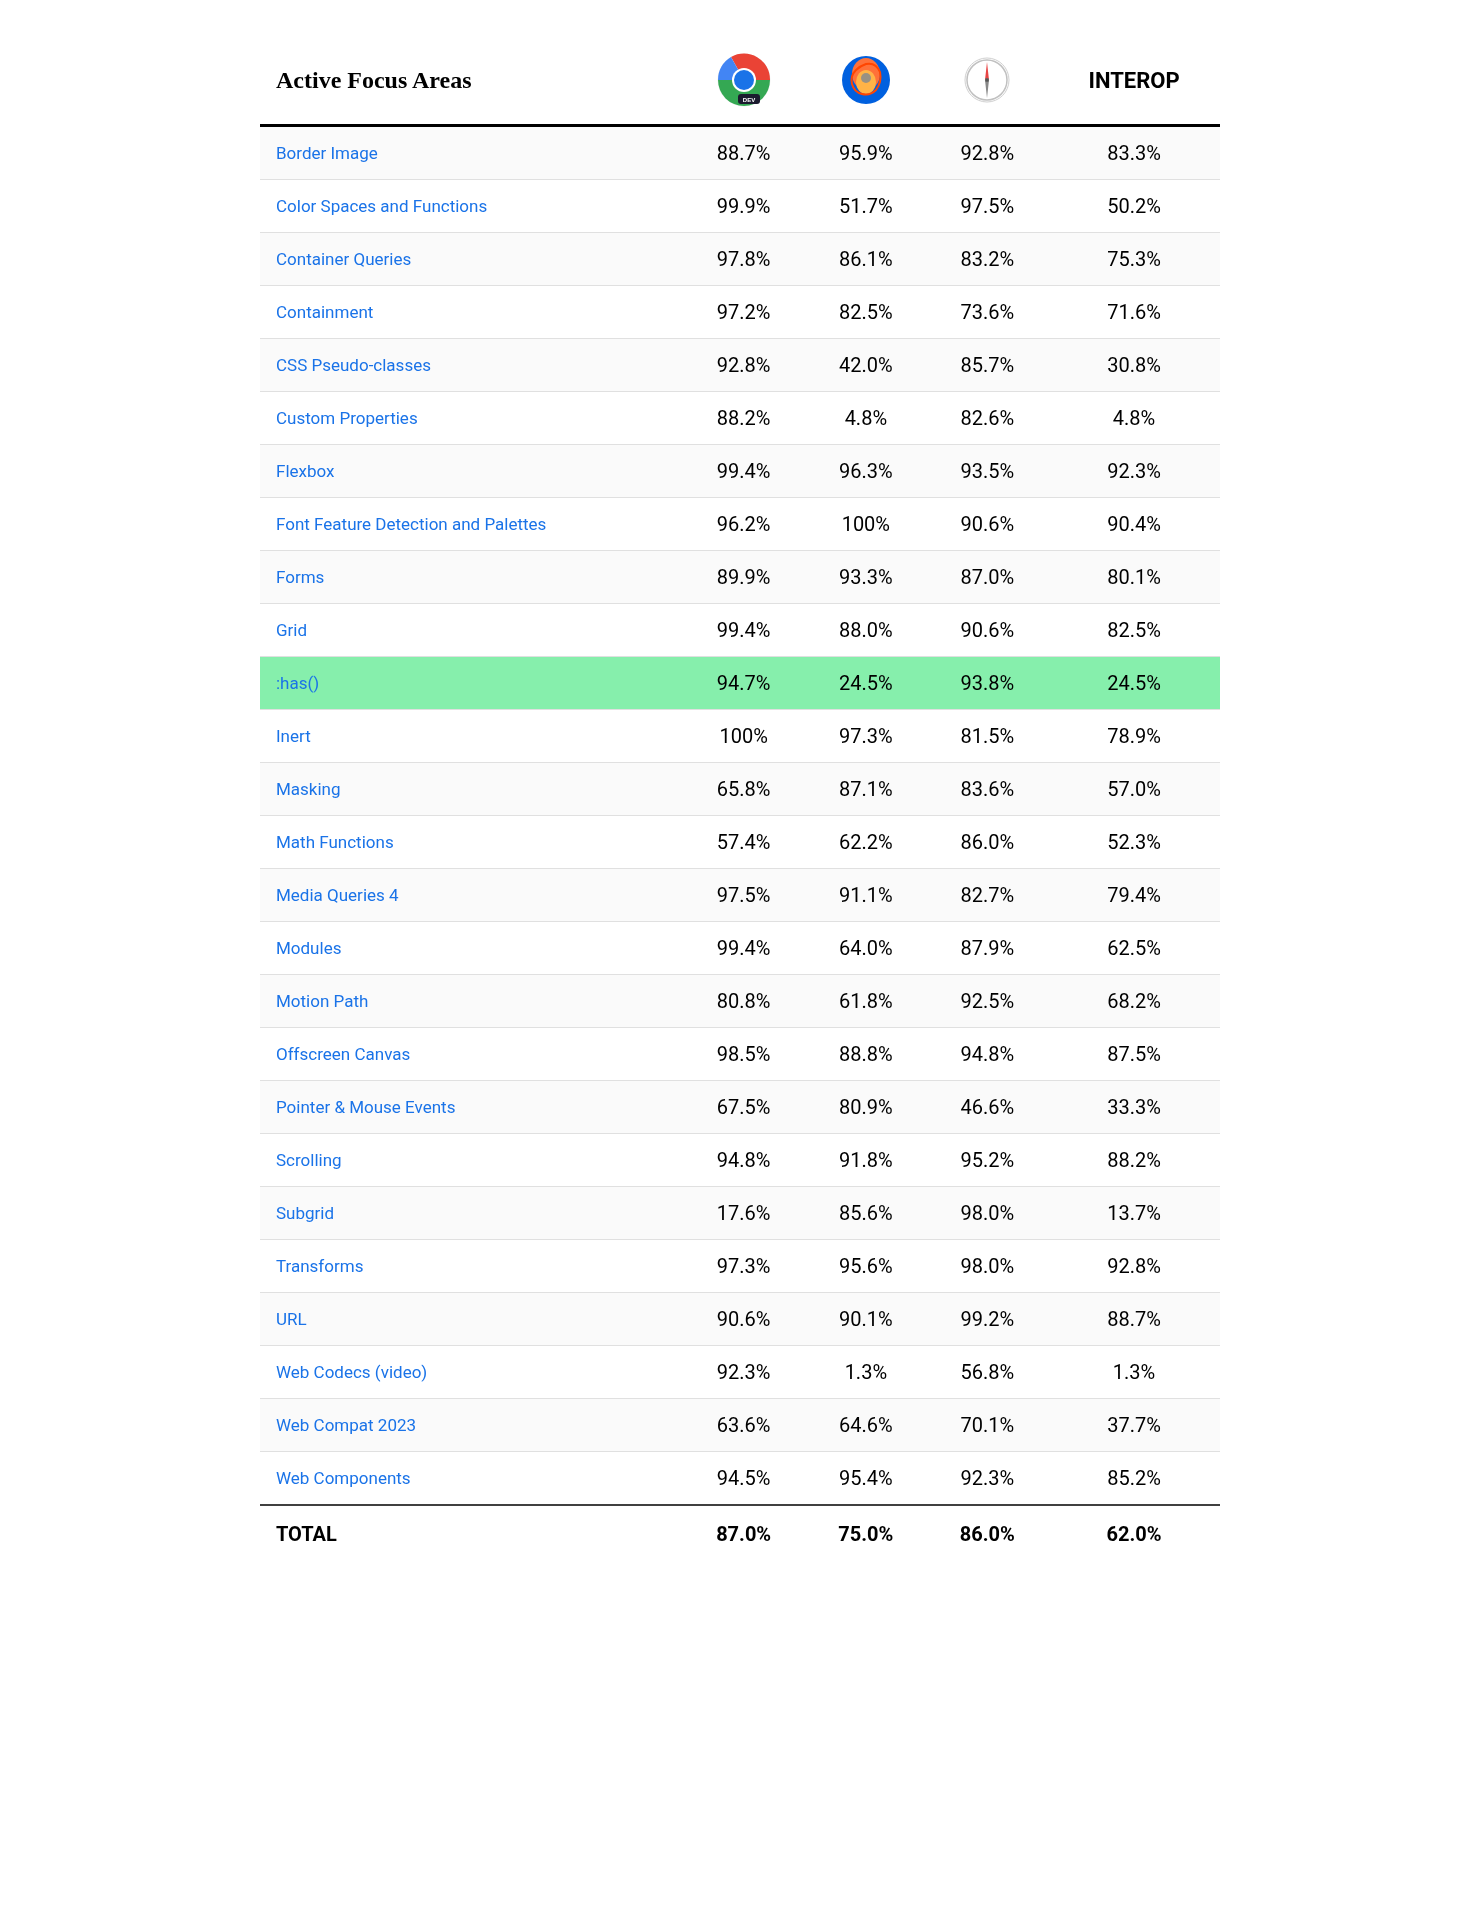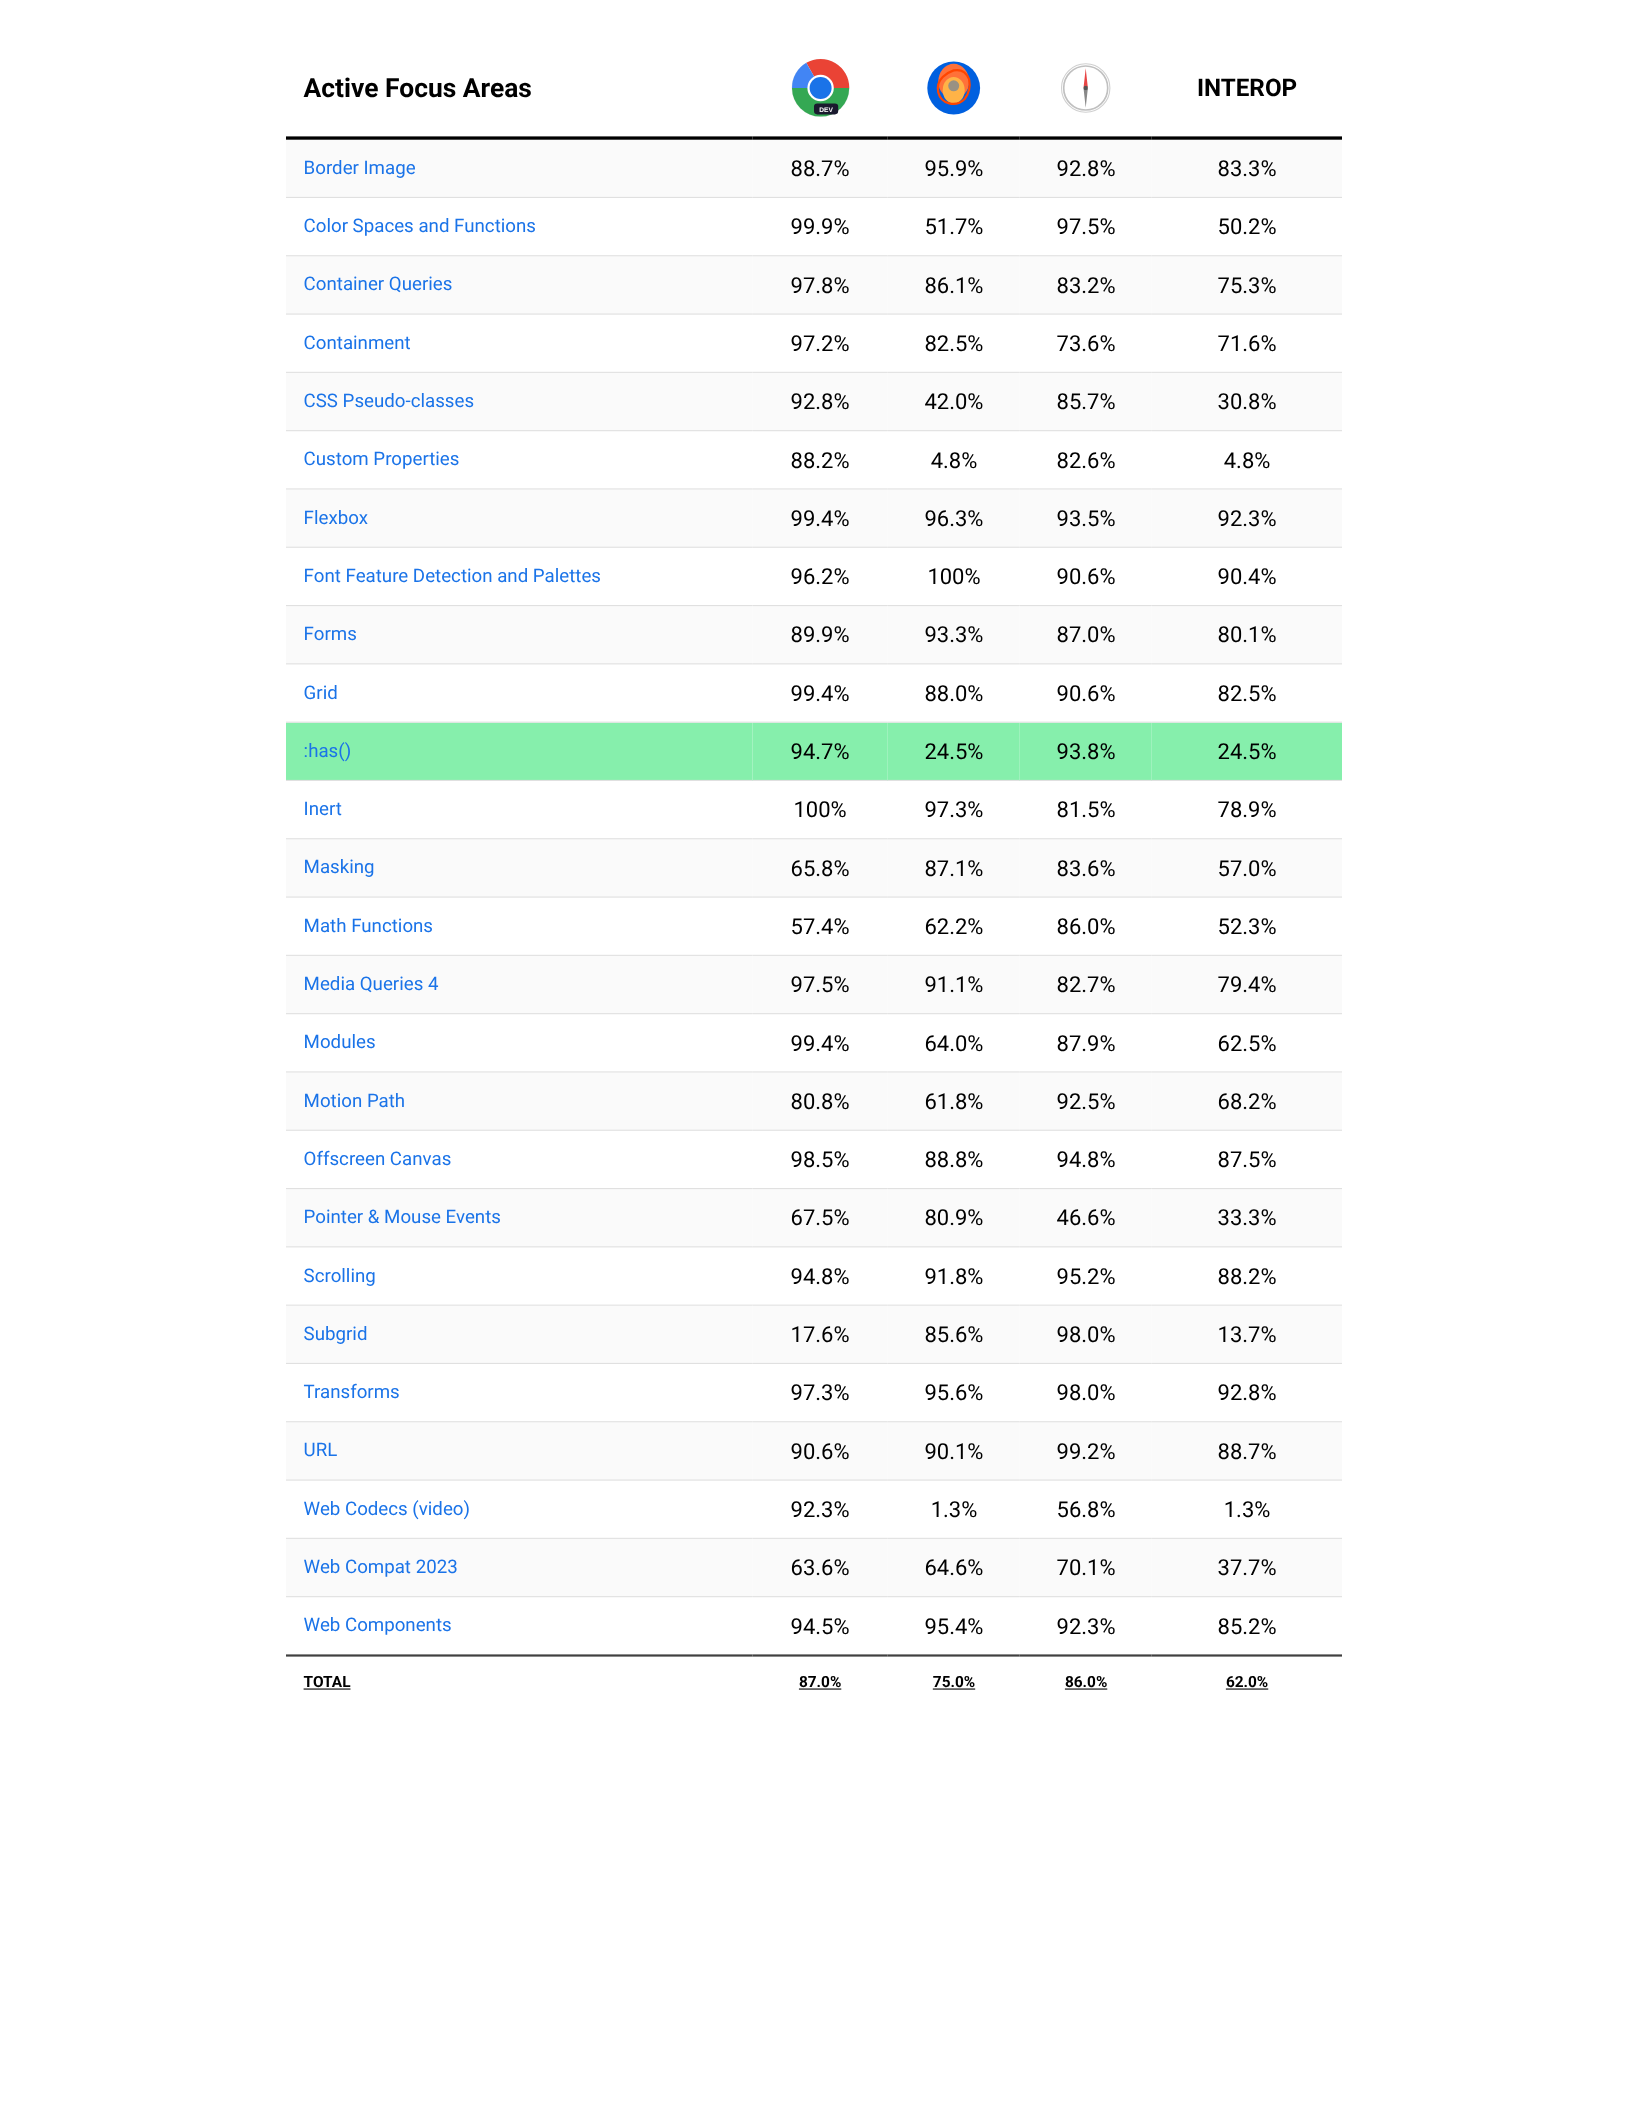--- a/index.html
+++ b/index.html
@@ -60,25 +60,24 @@
       text-align: left;
       color: #1a73e8;
       font-size: 17px;
       cursor: pointer;
     }
     tfoot tr {
       border-top: 2px solid #000;
     }
     tfoot td {
       padding: 16px 16px;
-      font-size: 14px;
+      font-size: 20px;
       font-weight: 700;
       color: #000;
       text-align: center;
-      text-decoration: underline;
     }
     tfoot td:first-child {
       text-align: left;
     }
 
     
     .icon-chrome-dev {
       width: 56px;
       height: 56px;
     }
@@ -91,21 +90,21 @@
       height: 48px;
     }
   </style>
 </head>
 <body>
 
 <div class="table-container">
   <table>
     <thead>
       <tr>
-        <th style="text-align:left;">
+        <th style="text-align:left;font-family:Liberation Serif, serif;">
           <span>Active Focus Areas</span>
         </th>
         <th>
 
           <div class="header-icon">
             <svg class="icon-chrome-dev" viewBox="0 0 56 56" xmlns="http://www.w3.org/2000/svg">
 
               <circle cx="28" cy="28" r="26" fill="white" stroke="#e0e0e0" stroke-width="0.5"></circle>
 
               <path d="M28 28 L54 28 A26 26 0 0 0 15 5.1 Z" fill="#EA4335"></path>

